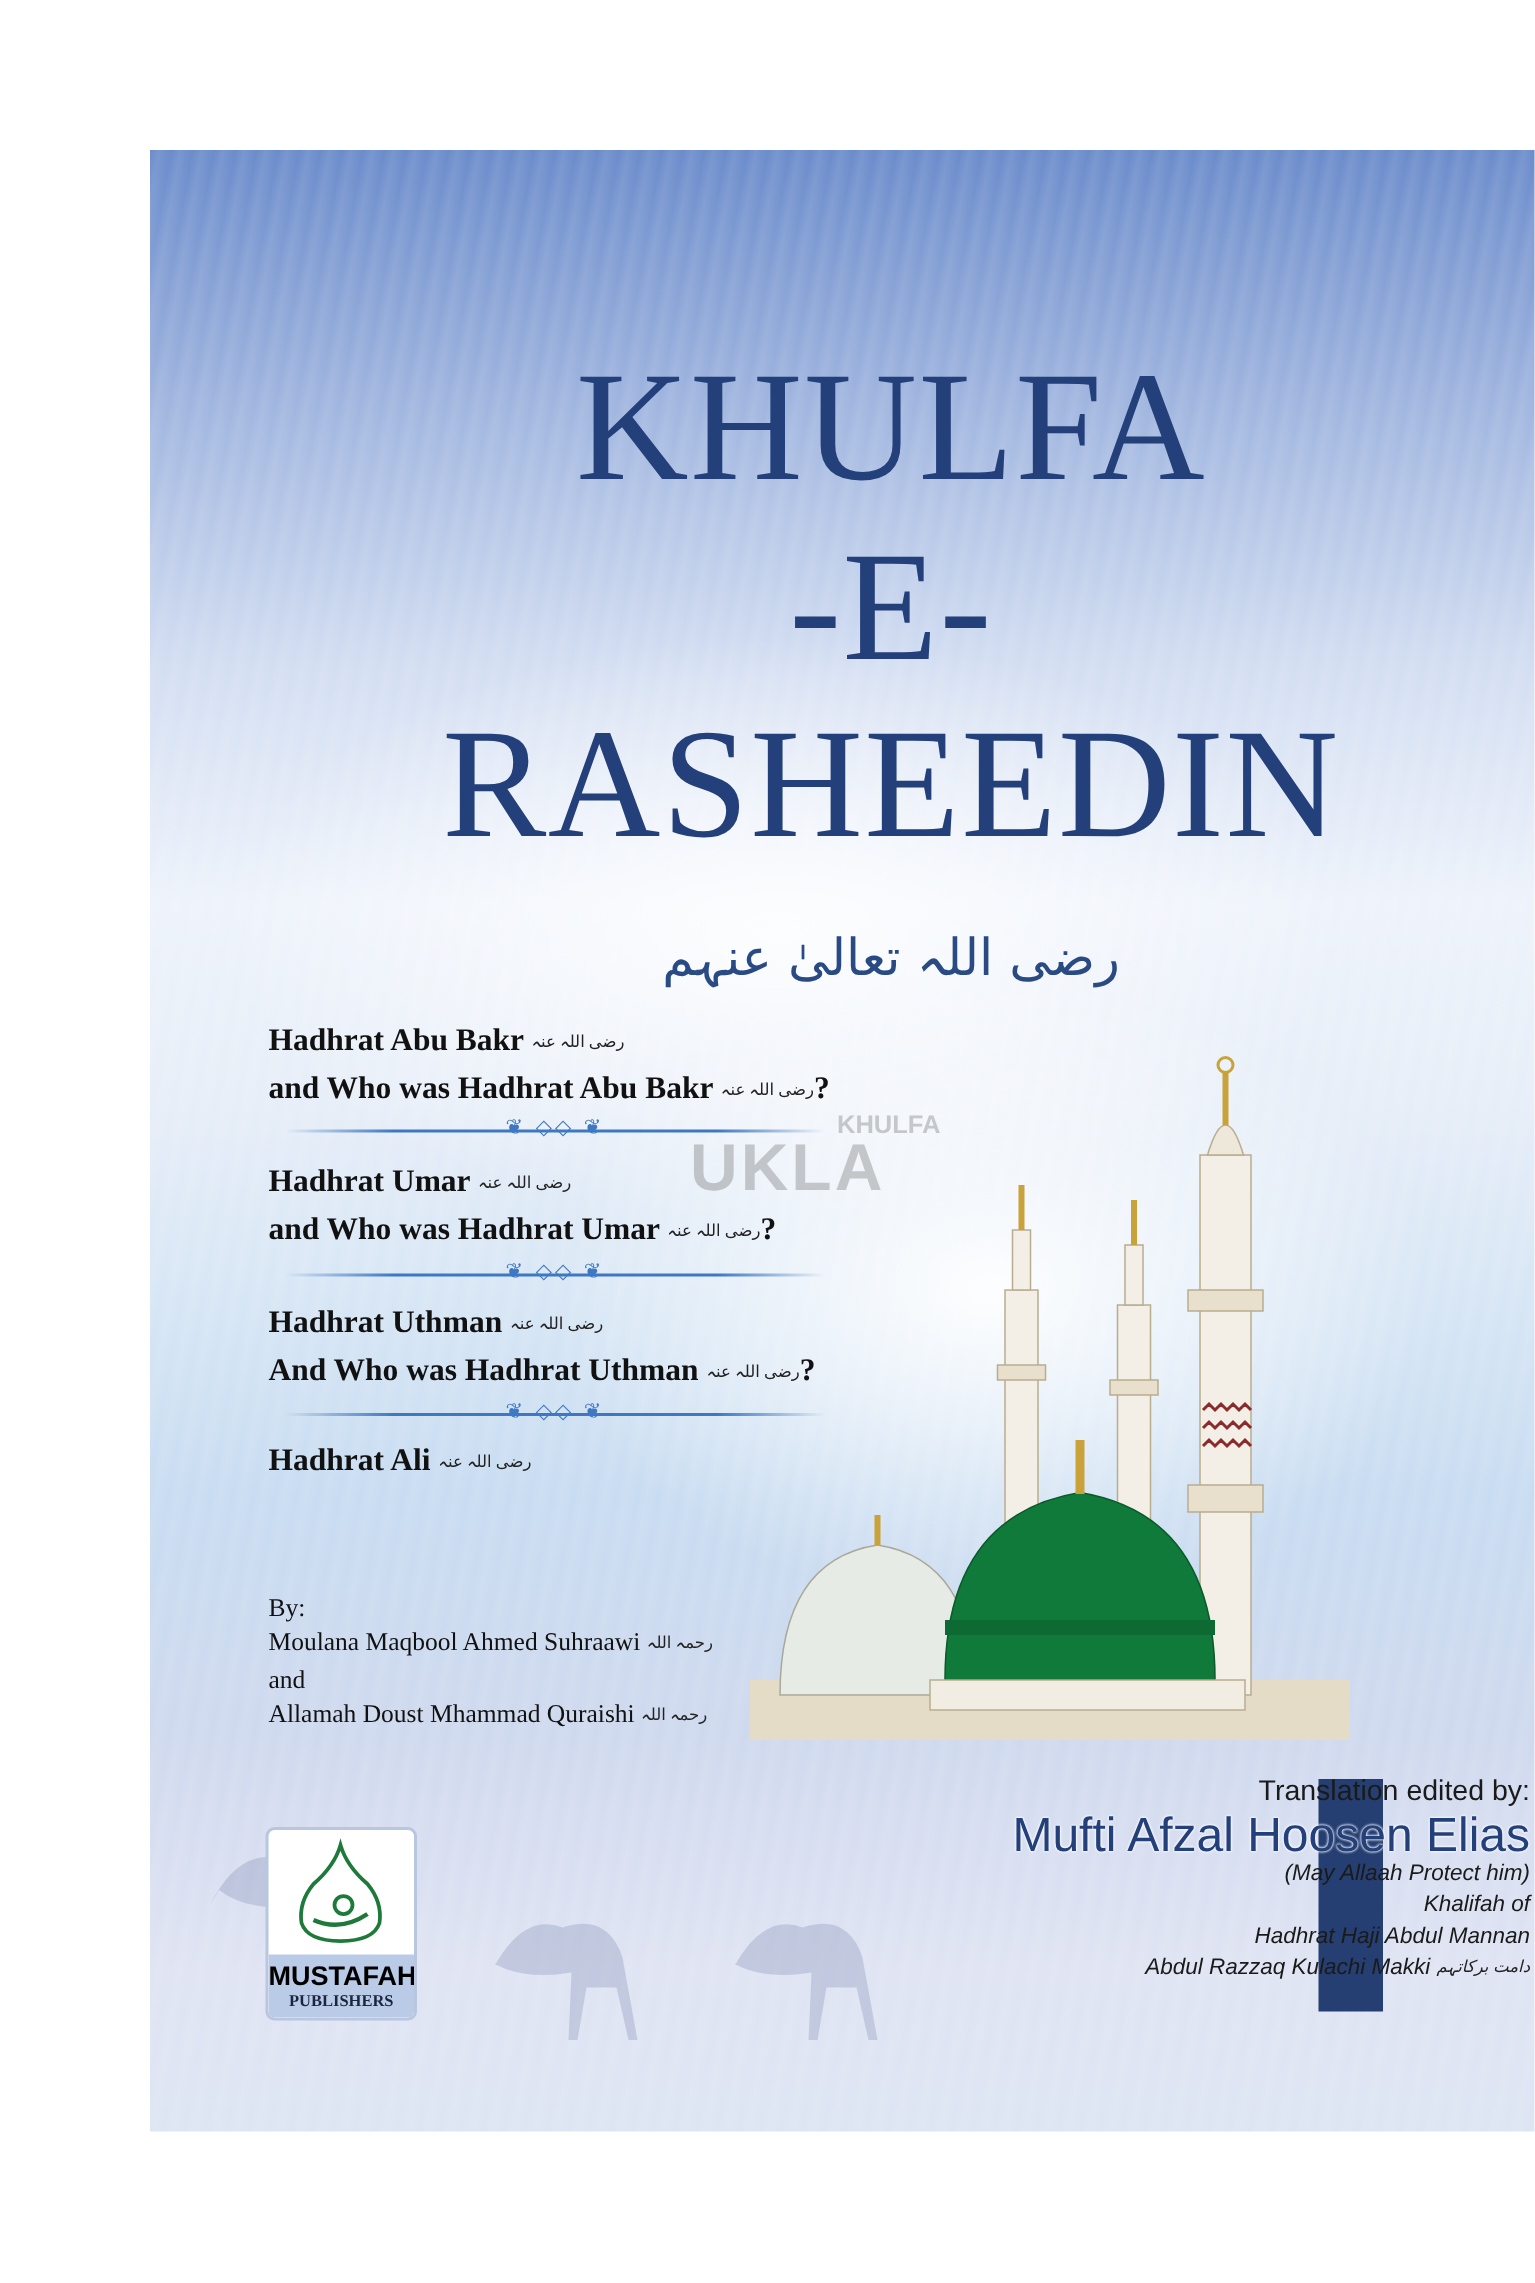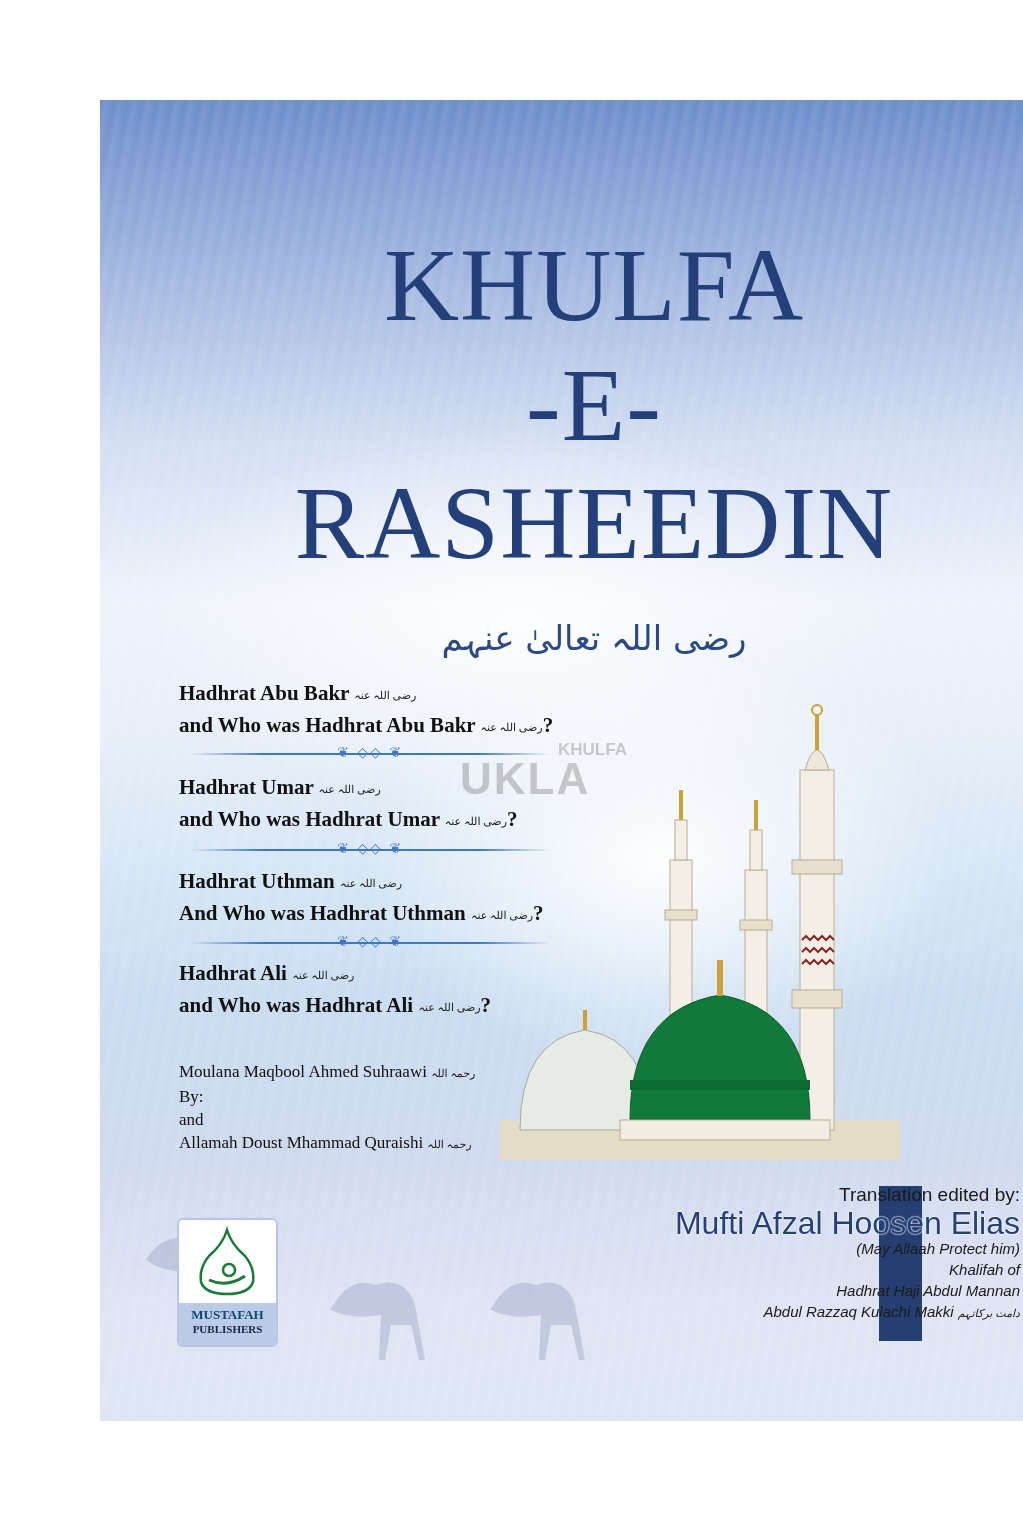--- a/index.html
+++ b/index.html
@@ -32,21 +32,21 @@
   .by { position:absolute; left:79px; top:960px; color:#111; font-family:"Liberation Serif","DejaVu Serif",serif;
     font-size:17px; line-height:23px; }
   .watermark { position:absolute; left:360px; top:640px; color:rgba(110,110,110,0.35);
     font-family:"Liberation Sans",sans-serif; font-weight:700; }
   .wm-store { position:absolute; left:98px; top:0; font-size:17px; }
   .wm-ukla { position:absolute; left:0; top:14px; font-size:44px; letter-spacing:2px; }
   .mosque { position:absolute; left:400px; top:560px; width:400px; height:500px; }
   .logo { position:absolute; left:77px; top:1118px; width:97px; height:125px; background:#fff;
     border:2px solid #b8c6e0; border-radius:6px; overflow:hidden; }
   .logo-band { position:absolute; left:0; bottom:0; width:100%; height:42px; background:#b9cbe6; text-align:center; }
-  .logo-name { font-family:Liberation Serif, serif; font-weight:700; font-size:13px; color:#0c4a6e; margin-top:4px; }
+  .logo-name { font-family:Liberation Sans, sans-serif; font-weight:700; font-size:18px; color:#000000; margin-top:4px; }
   .logo-sub { font-family:"Liberation Serif","DejaVu Serif",serif; font-size:11px; color:#1a2540;font-weight:bold; }
   .credits { position:absolute; right:52px; top:1082px; text-align:right; color:#1a1a1a;
     font-family:"Liberation Sans","DejaVu Sans",sans-serif; font-stretch:condensed; }
   .credits .c-label { font-size:19px; line-height:26px; }
   .credits .c-name { font-size:32px; line-height:30px; color:#24407a; text-shadow:0 0 2px #fff,0 0 2px #fff; }
   .credits .c-line { font-size:15px; line-height:21px;font-style:italic; }
   .bar { position:absolute; left:779px; top:1086px; width:43px; height:155px; background:#253f72; }
   .camels { position:absolute; left:0; top:1040px; width:822px; height:281px; opacity:0.22; }
 </style>
 </head>
@@ -124,26 +124,25 @@
     <div><span>Hadhrat Uthman</span> <span class="honor">رضی اللہ عنہ</span></div>
     <div><span>And Who was Hadhrat Uthman</span> <span class="honor">رضی اللہ عنہ</span><span>?</span></div>
   </div>
   <div class="sep" style="top:835px;">
     <div class="line"></div>
     <div class="orn">❦ ◇◇ ❦</div>
   </div>
 
   <div class="q" style="top:858px;">
     <div><span>Hadhrat Ali</span> <span class="honor">رضی اللہ عنہ</span></div>
-    <div><span>and Who was Hadhrat Ali</span> <span class="honor">رضی اللہ عنہ</span><span>?</span></div>
   </div>
 
   <div class="by">
+    <div>By:</div>
     <div><span>Moulana Maqbool Ahmed Suhraawi</span> <span class="honor">رحمہ اللہ</span></div>
-    <div>By:</div>
     <div>and</div>
     <div><span>Allamah Doust Mhammad Quraishi</span> <span class="honor">رحمہ اللہ</span></div>
   </div>
 
   <div class="logo">
     <svg width="97" height="80" viewBox="0 0 97 80">
       <path d="M48 10 q-4 14-18 26 q-10 12-8 26 q4 12 26 12 q22 0 26-12 q2-14-8-26 q-14-12-18-26z" fill="none" stroke="#1e7a3a" stroke-width="2.5"></path>
       <path d="M30 60 q18 8 36 -4" fill="none" stroke="#1e7a3a" stroke-width="3"></path>
       <circle cx="50" cy="50" r="6" fill="none" stroke="#1e7a3a" stroke-width="2.5"></circle>
     </svg>

